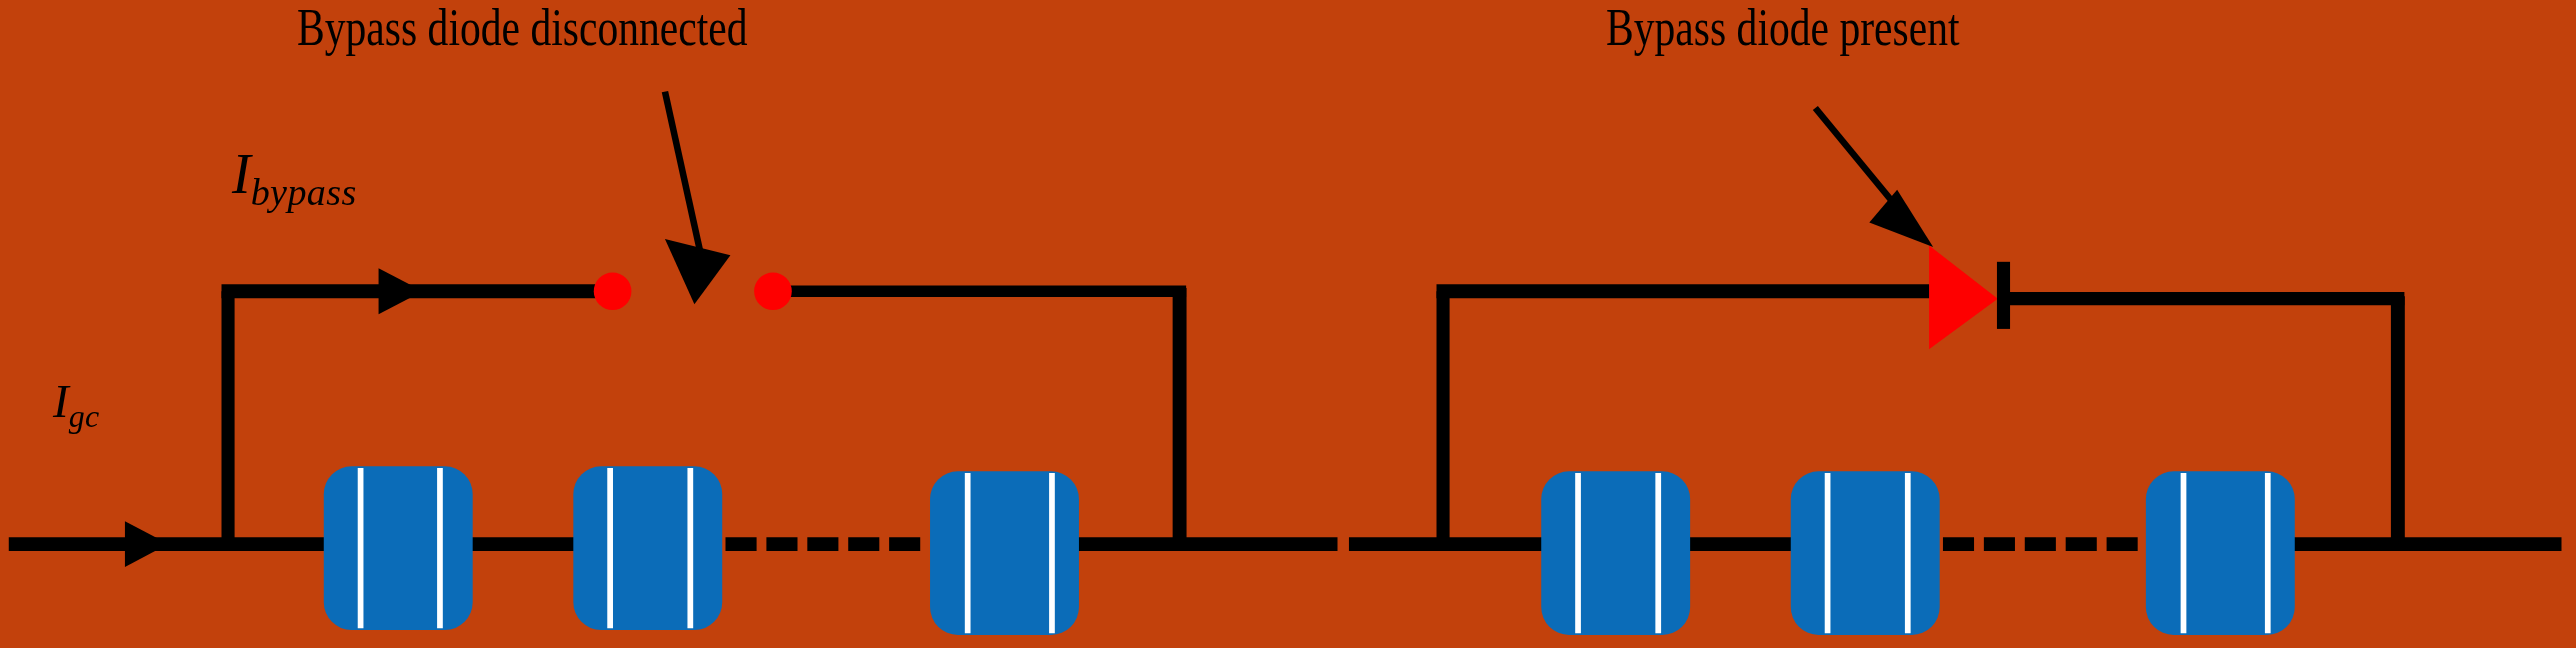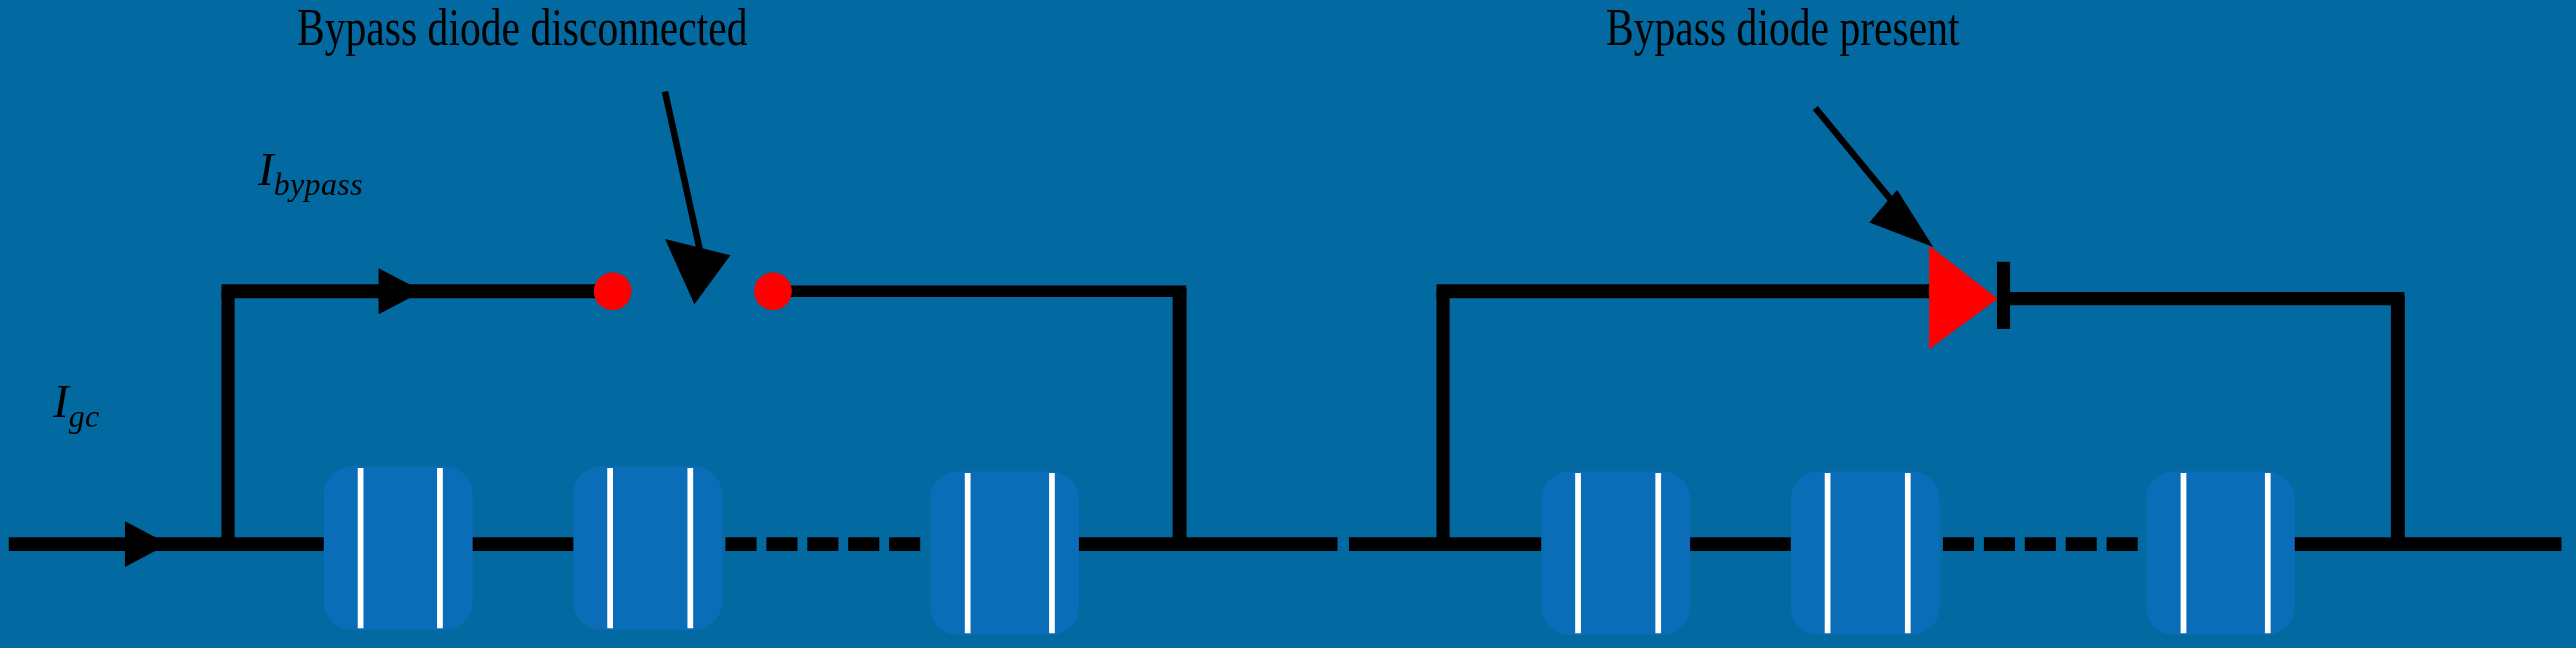--- a/index.html
+++ b/index.html
@@ -7,21 +7,21 @@
     padding: 0;
     background: #ffffff;
   }
   body {
     font-family: "Liberation Serif", "DejaVu Serif", serif;
   }
   #diagram-root {
     position: relative;
     width: 2576px;
     height: 648px;
-    background: #0369a1;
+    background: #c2410c;
     overflow: hidden;
   }
   #diagram-svg {
     position: absolute;
     left: 0;
     top: 0;
     width: 2576px;
     height: 648px;
     display: block;
   }
@@ -47,23 +47,23 @@
   }
   .current-label {
     position: absolute;
     font-family: "Liberation Serif", "DejaVu Serif", serif;
     font-style: italic;
     color: #000000;
     white-space: nowrap;
     line-height: 1;
   }
   #label-i-bypass {
-    left: 258px;
+    left: 232px;
     top: 146px;
-    font-size: 47px;
+    font-size: 56px;
   }
   #label-i-gc {
     left: 53px;
     top: 378px;
     font-size: 47px;
   }
   .sub {
     font-size: 0.68em;
     vertical-align: sub;
     font-style: italic;

